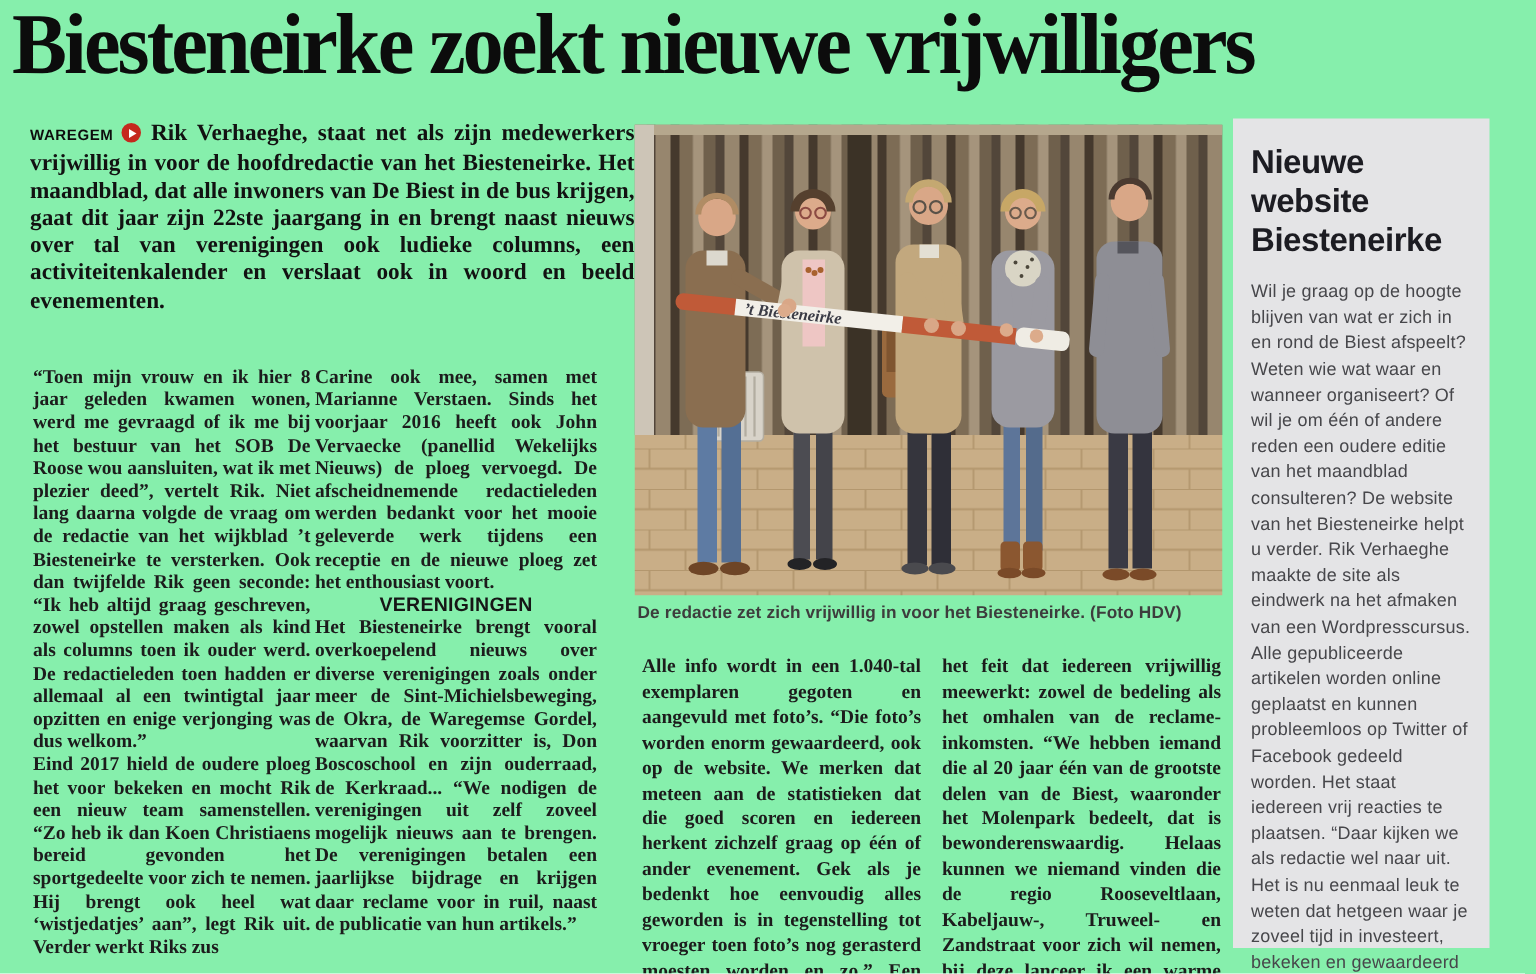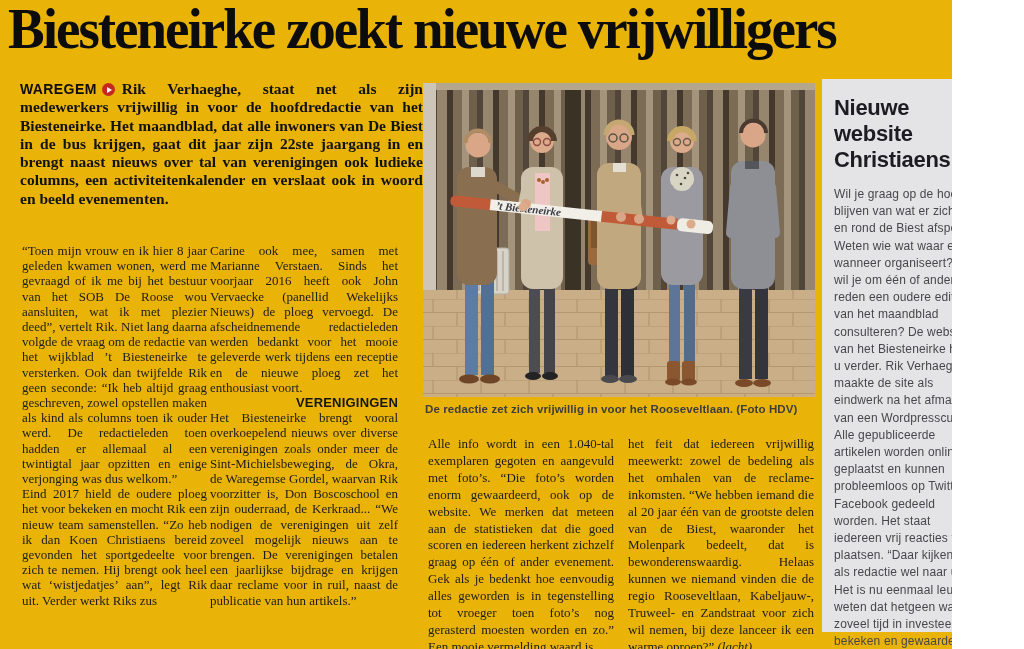--- a/index.html
+++ b/index.html
@@ -1,39 +1,39 @@
 <!DOCTYPE html>
 <html><head>
 <meta charset="utf-8">
 <style>
   html,body{margin:0;padding:0;background:#ffffff;}
-  .page{position:relative;width:952px;height:649px;background:#eab308;overflow:hidden;
+  .page{position:relative;width:1024px;height:649px;background:#86efac;overflow:hidden;
         font-family:"Liberation Serif",serif;color:#1a1a1a;}
 
   .headline{position:absolute;left:8px;top:-3px;width:1010px;margin:0;
             font-family:"Liberation Serif",serif;font-weight:bold;
             font-size:55px;line-height:62px;letter-spacing:-2px;color:#0c0c0c;
             white-space:nowrap;transform:scaleY(1.05);transform-origin:left top;}
 
   .intro{position:absolute;left:20px;top:80px;width:403px;margin:0;
          font-weight:bold;font-size:15.5px;line-height:18.3px;text-align:justify;color:#121212;}
-  .loc{font-family:"Liberation Sans",sans-serif;font-size:14px;letter-spacing:.4px;color:#0d0d0d;}
+  .loc{font-family:"Liberation Sans",sans-serif;font-size:10px;letter-spacing:.4px;color:#0d0d0d;}
   .bullet{display:inline-block;width:13px;height:13px;background:#c5281e;border-radius:50%;
           position:relative;vertical-align:-2px;margin:0 7px 0 5px;}
   .bullet .tri{position:absolute;left:5px;top:3.5px;width:0;height:0;
           border-left:5px solid #fff;border-top:3px solid transparent;border-bottom:3px solid transparent;}
 
   .bodycol{position:absolute;text-align:justify;font-size:13px;line-height:15.2px;color:#1c1c1c;}
-  .bodycol p{margin:0;}
+  .bodycol p{margin:0;font-weight:bold;}
   .col1{left:22px;top:243px;width:185px;}
   .col2{left:210px;top:243px;width:188px;}
   .col3{left:428px;top:436px;width:186px;line-height:16.9px;}
   .col4{left:628px;top:436px;width:186px;line-height:16.9px;}
   .subhead{font-family:"Liberation Sans",sans-serif;font-weight:bold;font-size:13px;
-           letter-spacing:.2px;margin:10px 0 3px 0;color:#161616;text-align:right;}
+           letter-spacing:.2px;margin:10px 0 3px 0;color:#161616;text-align:center;}
   .lacht{font-style:italic;}
 
   .photo{position:absolute;left:423px;top:83px;width:392px;height:314px;}
   .caption{position:absolute;left:425px;top:403px;width:390px;
            font-family:"Liberation Sans",sans-serif;font-weight:bold;font-size:11.5px;
            letter-spacing:.1px;color:#3d3d3d;}
 
   .sidebar{position:absolute;left:822px;top:79px;width:171px;height:553px;background:#e4e4e6;
            box-sizing:border-box;padding:16px 12px 0 12px;font-family:"Liberation Sans",sans-serif;}
   .sidebar h2{margin:0 0 13px 0;font-size:22px;line-height:26px;color:#1c1c22;
@@ -184,30 +184,30 @@
     <g fill="#d9a787">
       <circle cx="103" cy="121" r="5"></circle>
       <circle cx="100" cy="124" r="4.5" fill="#dcab8b"></circle>
       <circle cx="198" cy="134" r="5"></circle>
       <circle cx="216" cy="136" r="5"></circle>
       <circle cx="248" cy="137" r="4.5" fill="#dcab8b"></circle>
       <circle cx="268" cy="141" r="4.5" fill="#dcab8b"></circle>
     </g>
   </svg>
 
-  <div class="caption">De redactie zet zich vrijwillig in voor het Rooseveltlaan. (Foto HDV)</div>
+  <div class="caption">De redactie zet zich vrijwillig in voor het Biesteneirke. (Foto HDV)</div>
 
   <div class="bodycol col3">
     <p>Alle info wordt in een 1.040-tal exemplaren gegoten en aangevuld met foto’s. “Die foto’s worden enorm gewaardeerd, ook op de website. We merken dat meteen aan de statistieken dat die goed scoren en iedereen herkent zichzelf graag op één of ander evenement. Gek als je bedenkt hoe eenvoudig alles geworden is in tegenstelling tot vroeger toen foto’s nog gerasterd moesten worden en zo.” Een mooie vermelding waard is</p>
   </div>
 
   <div class="bodycol col4">
     <p><span>het feit dat iedereen vrijwillig meewerkt: zowel de bedeling als het omhalen van de reclame-inkomsten. “We hebben iemand die al 20 jaar één van de grootste delen van de Biest, waaronder het Molenpark bedeelt, dat is bewonderenswaardig. Helaas kunnen we niemand vinden die de regio Rooseveltlaan, Kabeljauw-, Truweel- en Zandstraat voor zich wil nemen, bij deze lanceer ik een warme oproep?”</span>
        <span class="lacht">(lacht)</span></p>
   </div>
 
   <aside class="sidebar">
-    <h2>Nieuwe website Christiaens</h2>
+    <h2>Nieuwe website Biesteneirke</h2>
     <div class="sbody">Wil je graag op de hoogte blijven van wat er zich in en rond de Biest afspeelt? Weten wie wat waar en wanneer organiseert? Of wil je om één of andere reden een oudere editie van het maandblad consulteren? De website van het Biesteneirke helpt u verder. Rik Verhaeghe maakte de site als eindwerk na het afmaken van een Wordpresscursus. Alle gepubliceerde artikelen worden online geplaatst en kunnen probleemloos op Twitter of Facebook gedeeld worden. Het staat iedereen vrij reacties te plaatsen. “Daar kijken we als redactie wel naar uit. Het is nu eenmaal leuk te weten dat hetgeen waar je zoveel tijd in investeert, bekeken en gewaardeerd wordt.”</div>
 
   </aside>
 
 </div>
 
 </body></html>

